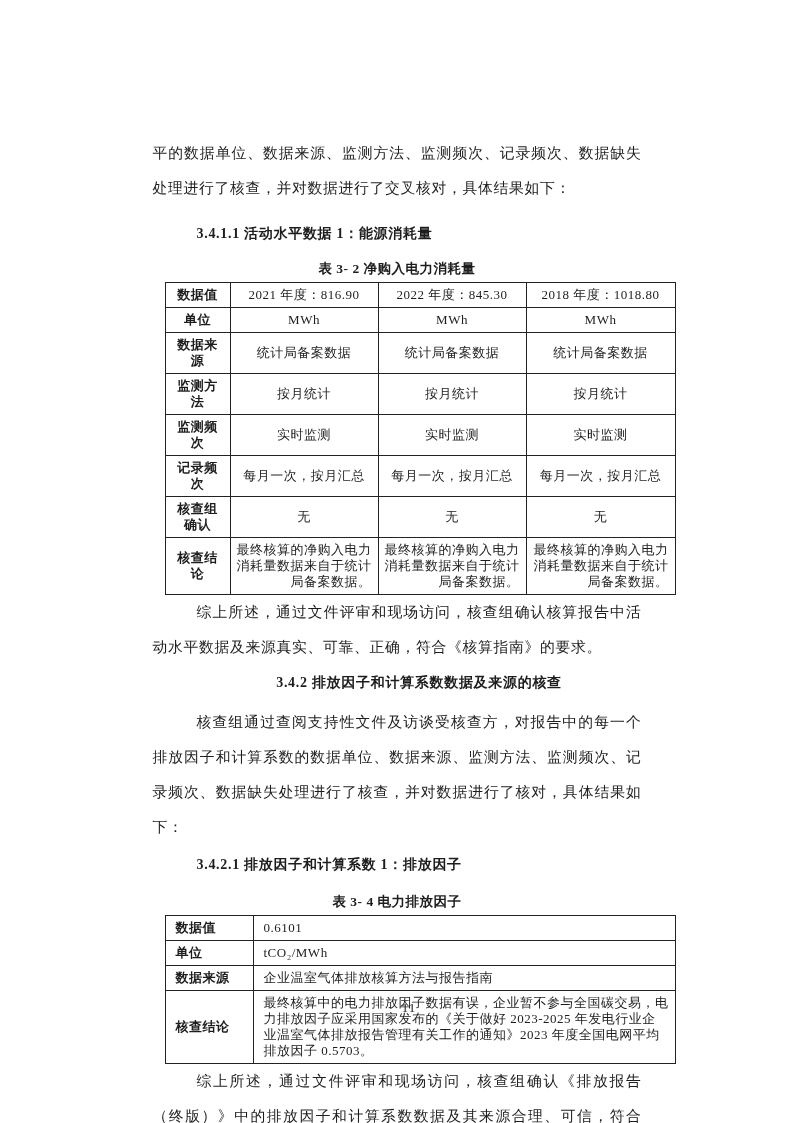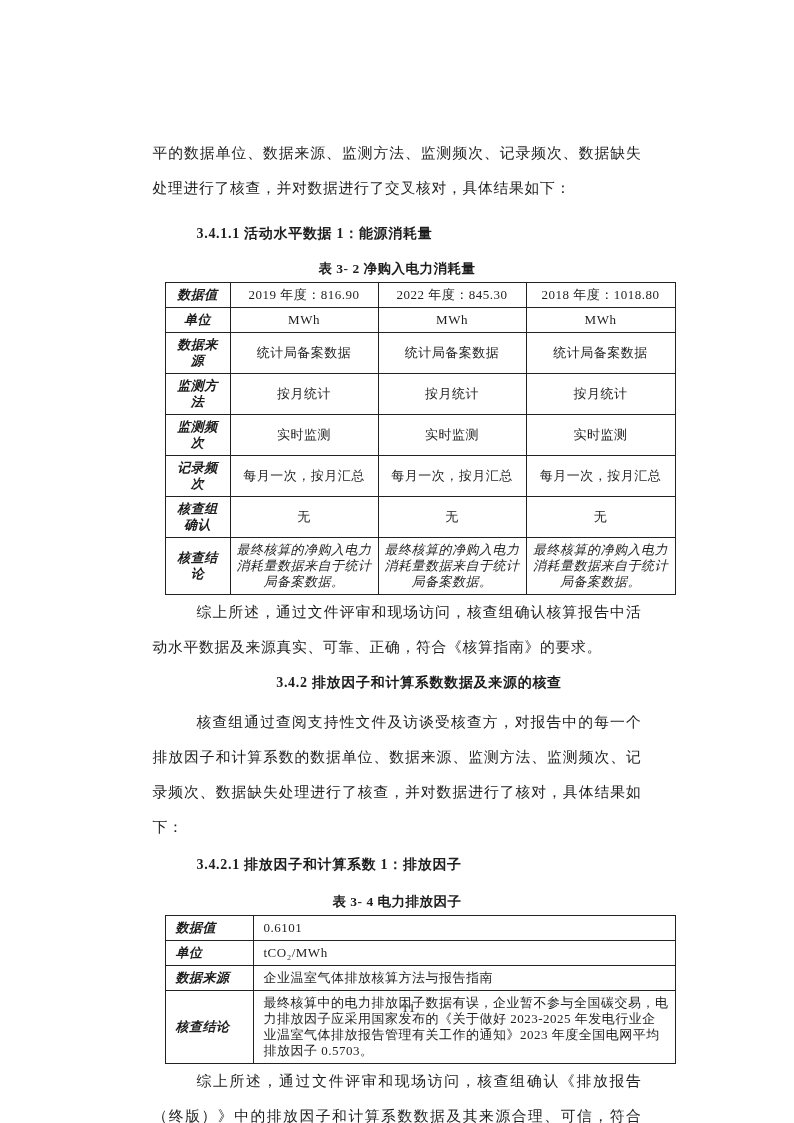--- a/index.html
+++ b/index.html
@@ -48,22 +48,22 @@
   table.doc td {
     border: 1.4px solid #222222;
     font-size: 13px;
     line-height: 16px;
     padding: 4px 6px;
     text-align: center;
     letter-spacing: 0.5px;
     vertical-align: middle;
     word-break: break-all;
   }
-  table.doc td.lbl { font-weight: bold; font-style: italic; }
-  table.doc td.left { text-align: center; font-style: italic; }
+  table.doc td.lbl { font-weight: bold; }
+  table.doc td.left { text-align: right; }
   table.t2 td { text-align: left; padding-left: 10px; }
   .summary { margin-top: 12px; }
   .h2-adjust { margin-top: 6px; text-align: center; }
   .page-num {
     position: absolute;
     left: 0; right: 0;
     top: 1000px;
     text-align: center;
     font-size: 13px;
     letter-spacing: 1px;
@@ -84,21 +84,21 @@
   <table class="doc t1">
     <colgroup>
       <col style="width:65px">
         <col style="width:148px">
         <col style="width:148px">
         <col style="width:149px">
     </colgroup>
     <tbody>
       <tr>
         <td class="lbl">数据值</td>
-        <td>2019 年度：816.90</td>
+        <td>2021 年度：816.90</td>
         <td>2022 年度：845.30</td>
         <td>2018 年度：1018.80</td>
       </tr>
       <tr>
         <td class="lbl">单位</td>
         <td>MWh</td>
         <td>MWh</td>
         <td>MWh</td>
       </tr>
       <tr>

